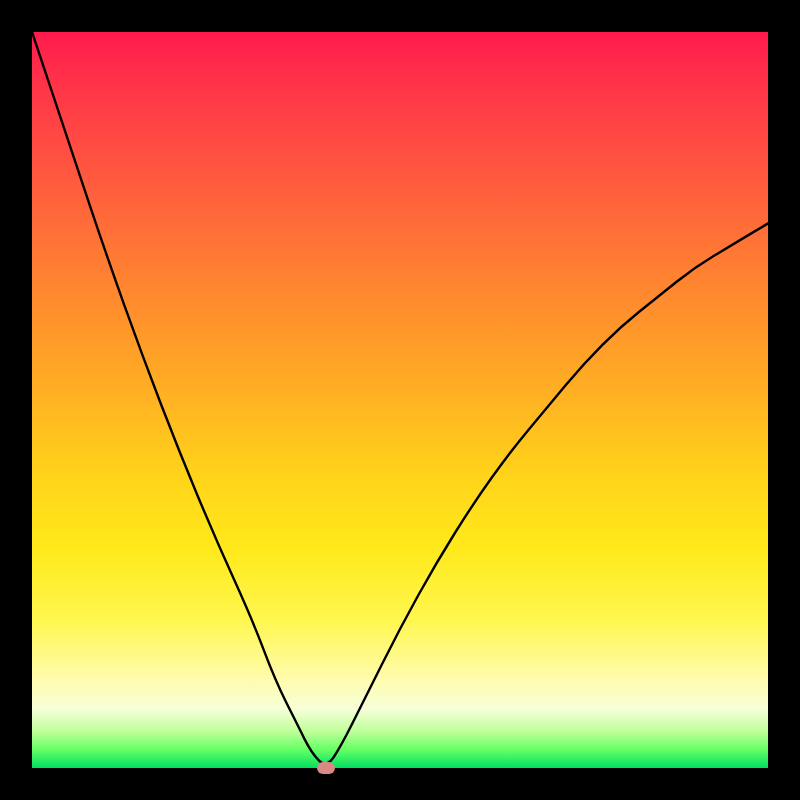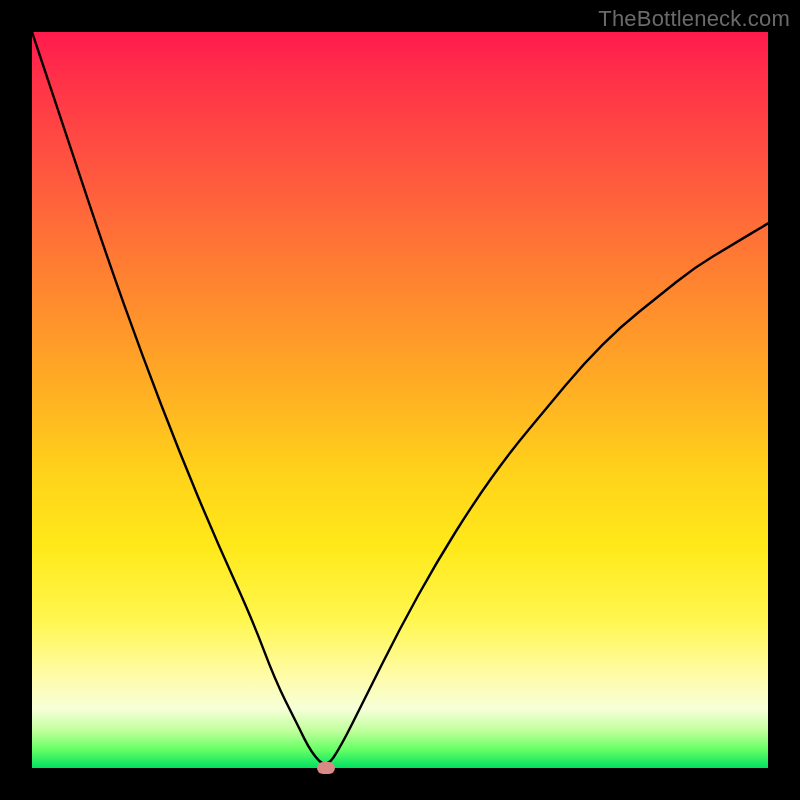--- a/index.html
+++ b/index.html
@@ -66,21 +66,20 @@
     height: 12px;
     background: #d98a87;
     border-radius: 6px;
   }
 </style>
 </head>
 <body>
 
 <div class="frame">
 
-  <div class="watermark">TheBottleneck.com</div>
 
   <div class="plot-area">
     <svg class="curve" viewBox="0 0 736 736" preserveAspectRatio="none">
       <path fill="none" stroke="#000000" stroke-width="2.4" stroke-linecap="round" stroke-linejoin="round" d="M 0.0 0.0 Q 0.0 0.0 18.4 55.2 Q 36.8 110.4 55.2 165.6 Q 73.6 220.8 92.0 272.3 Q 110.4 323.8 128.8 371.7 Q 147.2 419.5 165.6 463.7 Q 184.0 507.8 202.4 548.3 Q 220.8 588.8 231.8 618.2 Q 242.9 647.7 253.9 669.8 Q 265.0 691.8 272.3 706.6 Q 279.7 721.3 287.0 728.6 Q 294.4 736.0 301.8 725.0 Q 309.1 713.9 320.2 691.8 Q 331.2 669.8 349.6 633.0 Q 368.0 596.2 386.4 563.0 Q 404.8 529.9 423.2 500.5 Q 441.6 471.0 460.0 445.3 Q 478.4 419.5 496.8 397.4 Q 515.2 375.4 533.6 353.3 Q 552.0 331.2 570.4 312.8 Q 588.8 294.4 607.2 279.7 Q 625.6 265.0 644.0 250.2 Q 662.4 235.5 680.8 224.5 Q 699.2 213.4 717.6 202.4 T 736.0 191.4"></path>
     </svg>
     <div class="marker" style="left: 285.4px; top: 730px; background: rgb(217, 138, 135);"></div>
   </div>
 
 </div>
 

